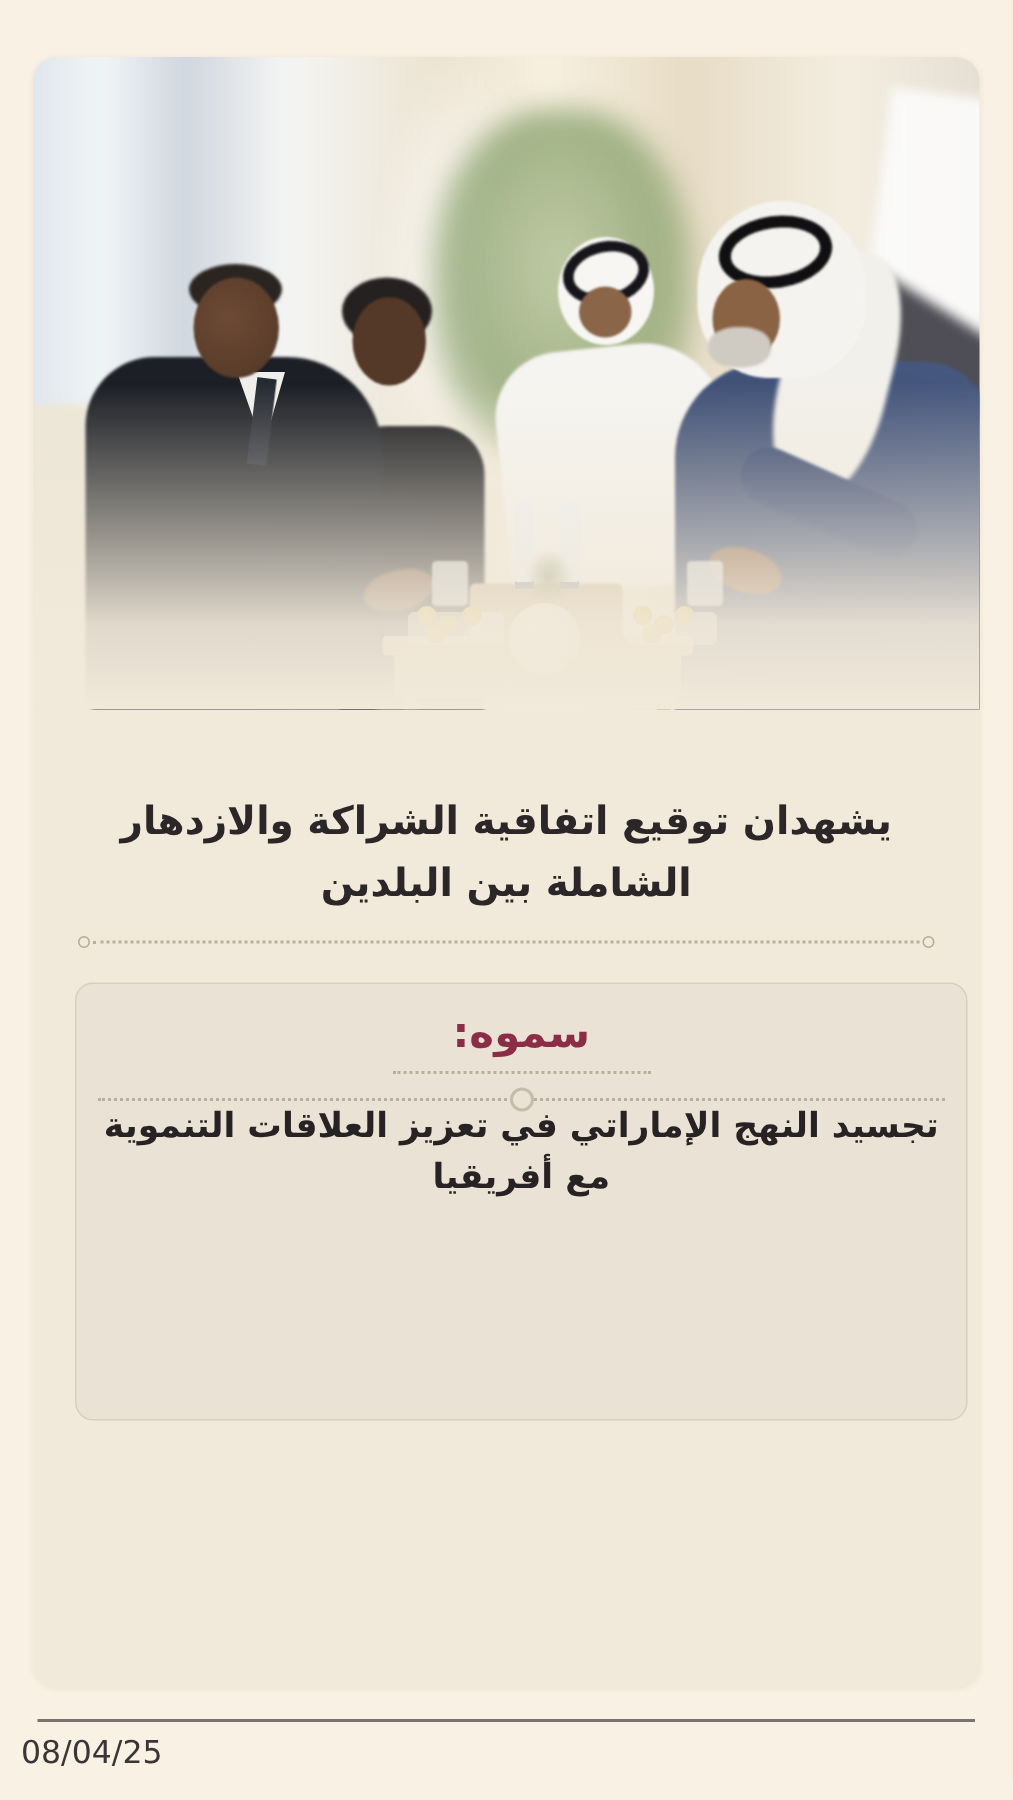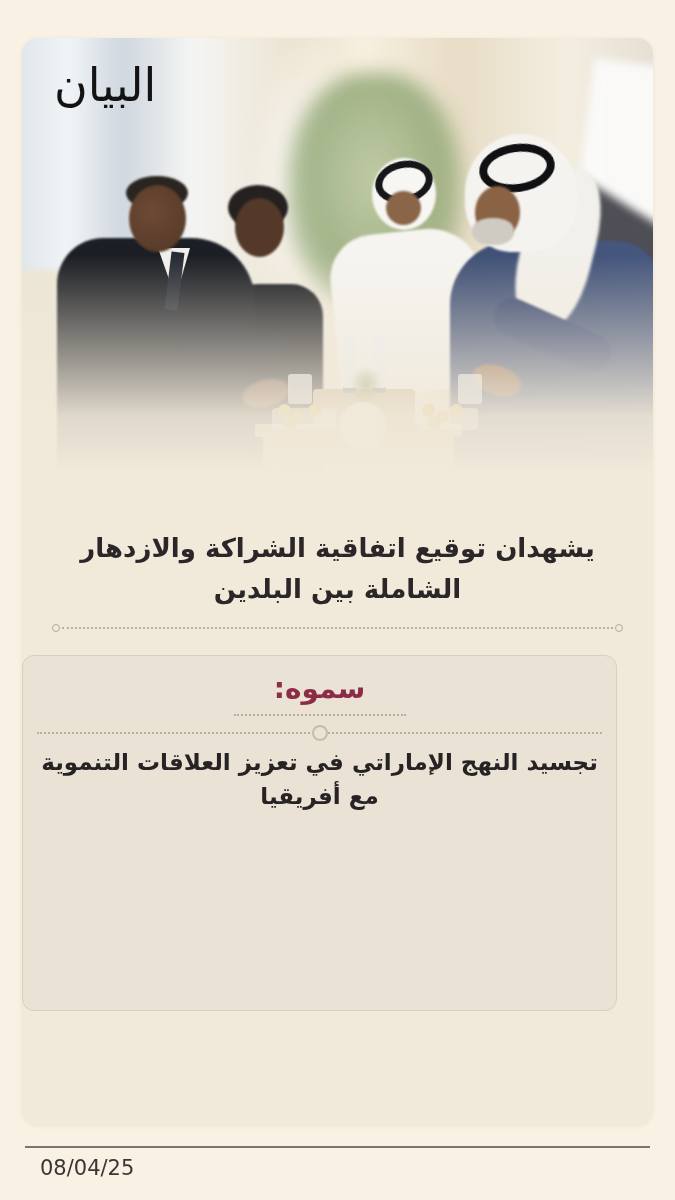--- a/index.html
+++ b/index.html
@@ -151,21 +151,21 @@
   }
   .dotted-divider .dot-end {
     width:8px; height:8px; border:1px solid #b3a996; border-radius:50%;
     background:transparent; flex:0 0 auto;
   }
   .dotted-divider .dot-line {
     flex:1; border-top:2px dotted #b9af9c; margin:0 2px;
   }
   
   .quote-box {
-    position:absolute; left:0; top:617px; width:595px; height:356px;
+    position:absolute; left:28px; top:617px; width:595px; height:292px;
     background:#eae2d4; border:1px solid #d8cfbd; border-radius:12px;
   }
   .qb-title {
     margin-top:16px; text-align:center; direction:rtl;
     font-size:28px; font-weight:bold; color:#8c2d47;
   }
   .qb-underline {
     width:172px; margin:9px auto 0; border-top:2px dotted #b9af9c;
   }
   .qb-cols {
@@ -182,30 +182,30 @@
   }
   .qb-hdiv {
     position:relative; margin:0 14px; border-top:2px dotted #b9af9c; height:0;
   }
   .qb-hdiv .qb-circle {
     position:absolute; left:50%; top:-9px; transform:translateX(-50%);
     width:16px; height:16px; border:2px solid #c6bcaa; border-radius:50%;
     background:#eae2d4;
   }
   .qb-footer {
-    margin-top:11px; text-align:center; direction:rtl; padding:0 16px;
+    margin-top:0; text-align:center; direction:rtl; padding:0 16px;
     font-size:23px; font-weight:bold; color:#272324; line-height:34px;
   }
   
   .page-footer-line {
     position:absolute; left:25px; top:1146px; width:625px;
     border-top:2px solid rgba(80,74,68,.75);
   }
   .footer-date {
-    position:absolute; left:40px; top:1156px;
+    position:absolute; left:14px; top:1156px;
     font-size:21px; color:#3a3536; direction:ltr;
   }
   .footer-handle {
     position:absolute; right:25px; top:1157px;
     font-size:21px; color:#8d3a4e; direction:ltr;
   }
 </style>
 </head>
 <body>
 
@@ -262,21 +262,20 @@
       <div class="lemon lm3"></div>
       <div class="lemon lm4"></div>
       <div class="lemon lm5"></div>
       <div class="lemon lm6"></div>
       <div class="lemon lm7"></div>
       <div class="lemon lm8"></div>
       <div class="tb-sprig"></div>
       <div class="tb-sphere"></div>
 
       <div class="ph-fade"></div>
-      <div class="ph-logo" dir="rtl">البيان</div>
     </div>
 
     <div class="subtitle">يشهدان توقيع اتفاقية الشراكة والازدهار الشاملة بين البلدين</div>
 
     <div class="dotted-divider">
       <span class="dot-end"></span>
       <span class="dot-line"></span>
       <span class="dot-end"></span>
     </div>
 

